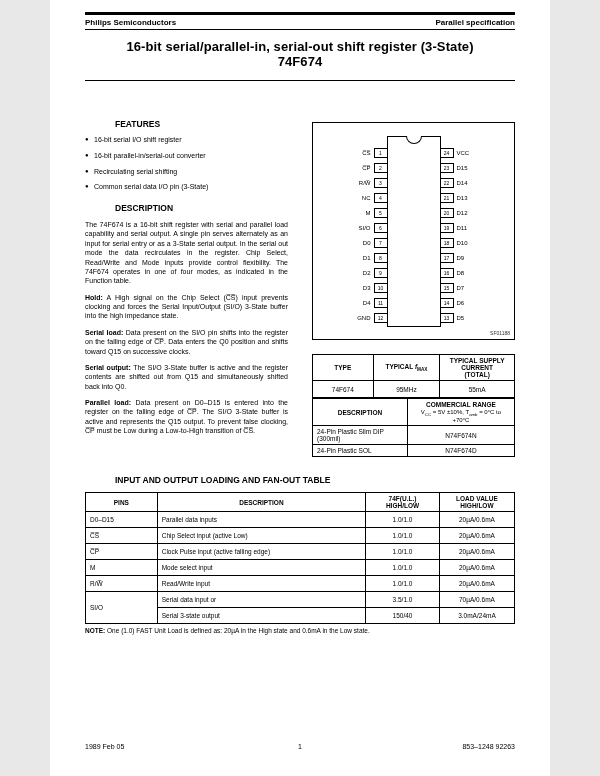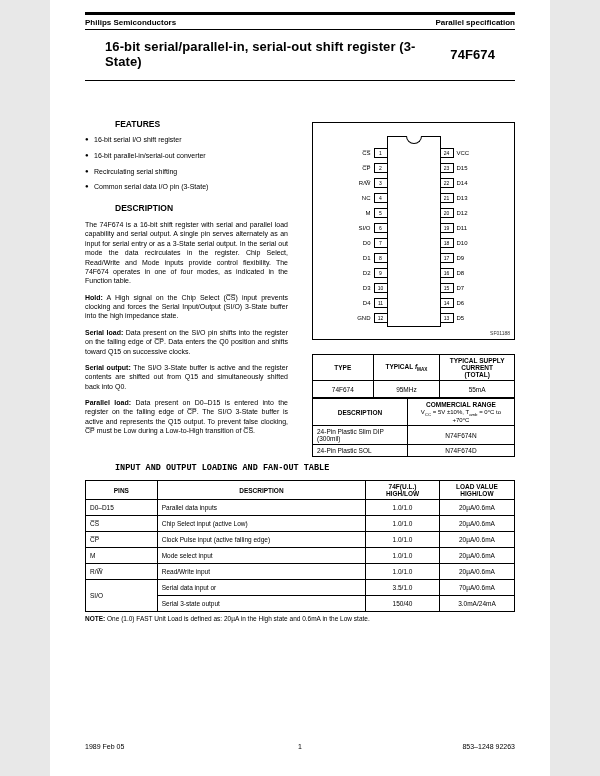--- a/index.html
+++ b/index.html
@@ -4,21 +4,21 @@
 <style>
   html,body { margin:0; padding:0; background:#e8e8e8; }
   .page {
     width:500px; height:776px; background:#fff; margin:0 auto;
     position:relative; box-sizing:border-box; padding:12px 35px;
     font-family:"Liberation Sans", sans-serif; color:#000;
   }
   .rule-thick { border-top:3px solid #000; }
   .rule { border-top:1px solid #000; }
   .hdr { display:flex; justify-content:space-between; font-size:8px; font-weight:bold; padding:3px 0 2px; }
-  .title-row { display:flex; justify-content:space-between; align-items:center; padding:9px 20px 11px 20px; }
+  .title-row { display:flex; justify-content:space-between; align-items:center; padding:9px 20px 11px 20px;flex-direction:column; }
   .title, .part-no { font-size:13px; font-weight:bold; letter-spacing:0.1px; }
   .cols { display:flex; gap:24px; margin-top:38px; }
   .col { flex:1; min-width:0; }
   .sec-h { font-size:8.5px; font-weight:bold; margin:0 0 7px;padding-left:30px; }
   .feat { font-size:7px; margin:0 0 7px; display:flex; line-height:1.25; }
   .feat .bullet { width:9px; flex:none; font-size:6px; }
   .body-p { font-size:7px; line-height:1.34; margin:0 0 7px; text-align:justify; }
   .body-p b { font-weight:bold; }
   .desc-h { margin-top:11px; }
 
@@ -41,21 +41,21 @@
   table.t { border-collapse:collapse; width:100%; }
   table.t th, table.t td { border:1px solid #000; font-size:6.5px; padding:2px 4px; }
   table.t th { text-align:center; font-weight:bold; vertical-align:middle; }
   .type-t { margin-top:14px; }
   .type-t td { text-align:center; height:12px; }
   .ord-h { margin-top:16px; }
   .ord-t .ord-sub { font-weight:normal; font-size:6px; margin-top:1px; }
   .ord-t td { vertical-align:middle; }
   .ord-t td.ctr { text-align:center; }
   sub { font-size:0.72em; }
-  .fan-h { margin-top:6px;font-family:Liberation Mono, monospace; }
+  .fan-h { margin-top:18px; }
   .fan-t td { height:11px; vertical-align:middle; }
   .fan-t .c { text-align:center; }
   .note { font-size:6.5px; margin-top:3px; }
   .note b { font-weight:bold; }
 
   .footer { position:absolute; left:35px; right:35px; bottom:26px; display:flex; font-size:7px; }
   .footer span { flex:1; }
   .f-c { text-align:center; }
   .f-r { text-align:right; }
 </style>

